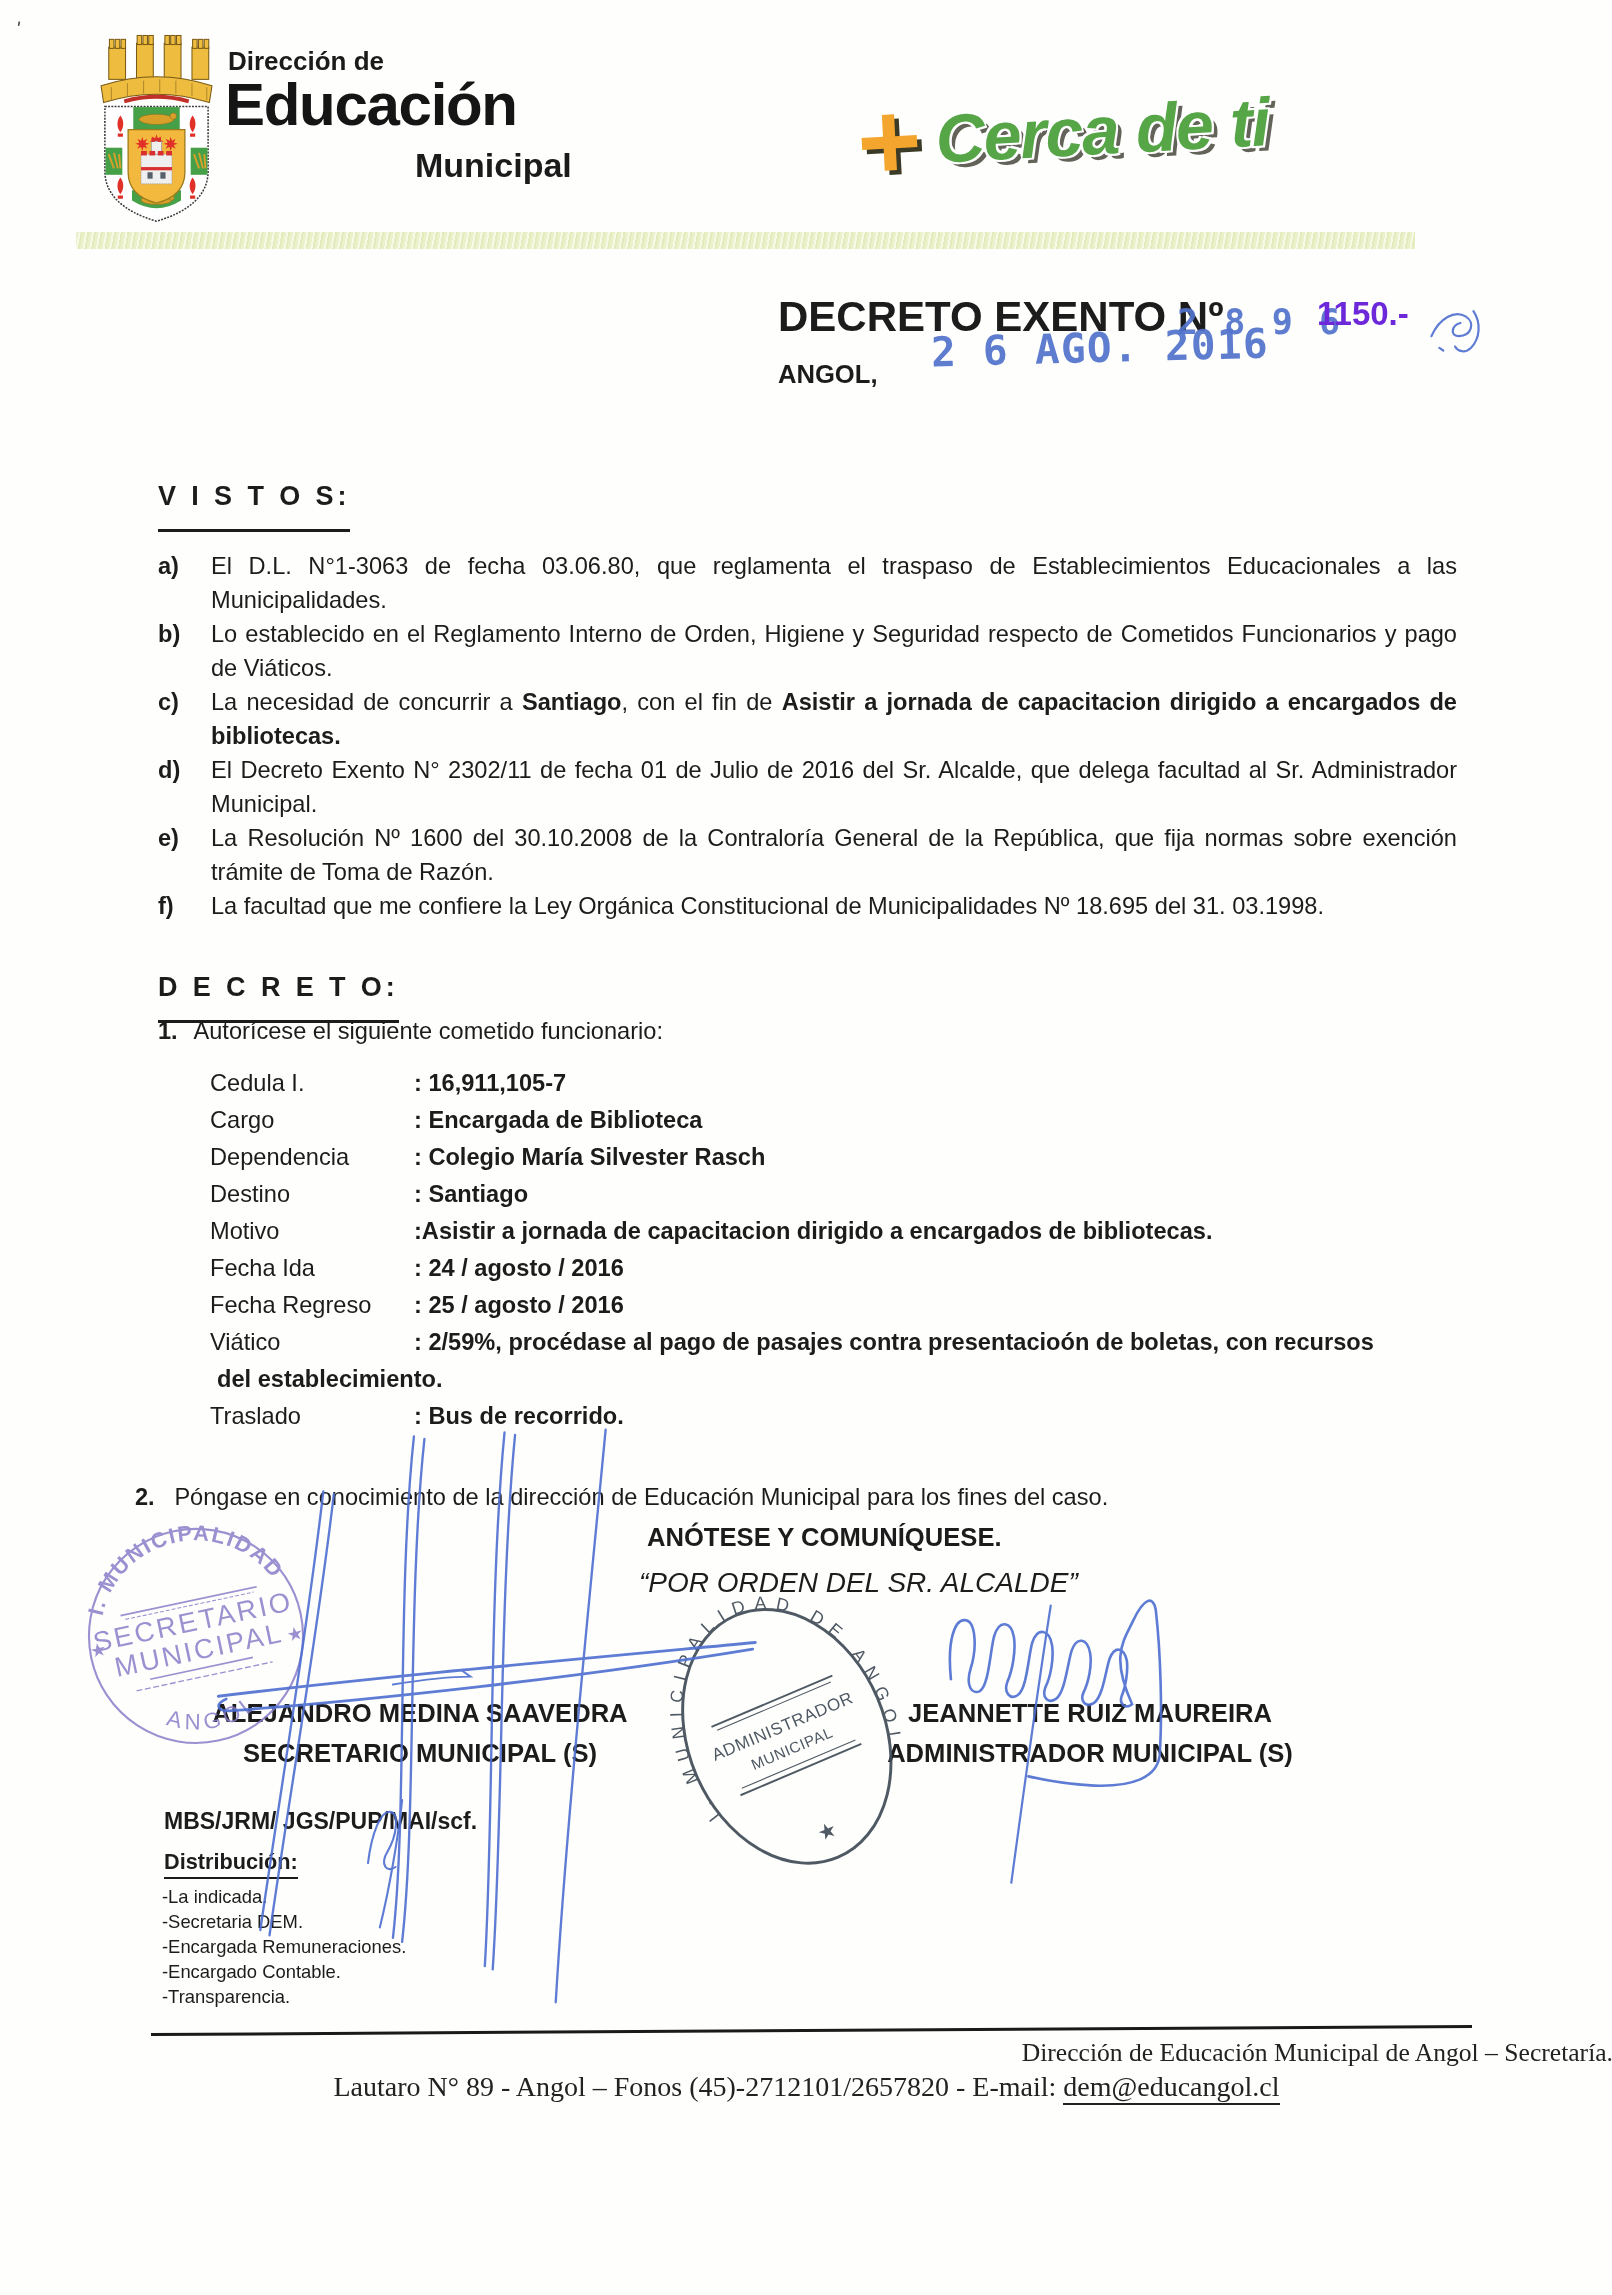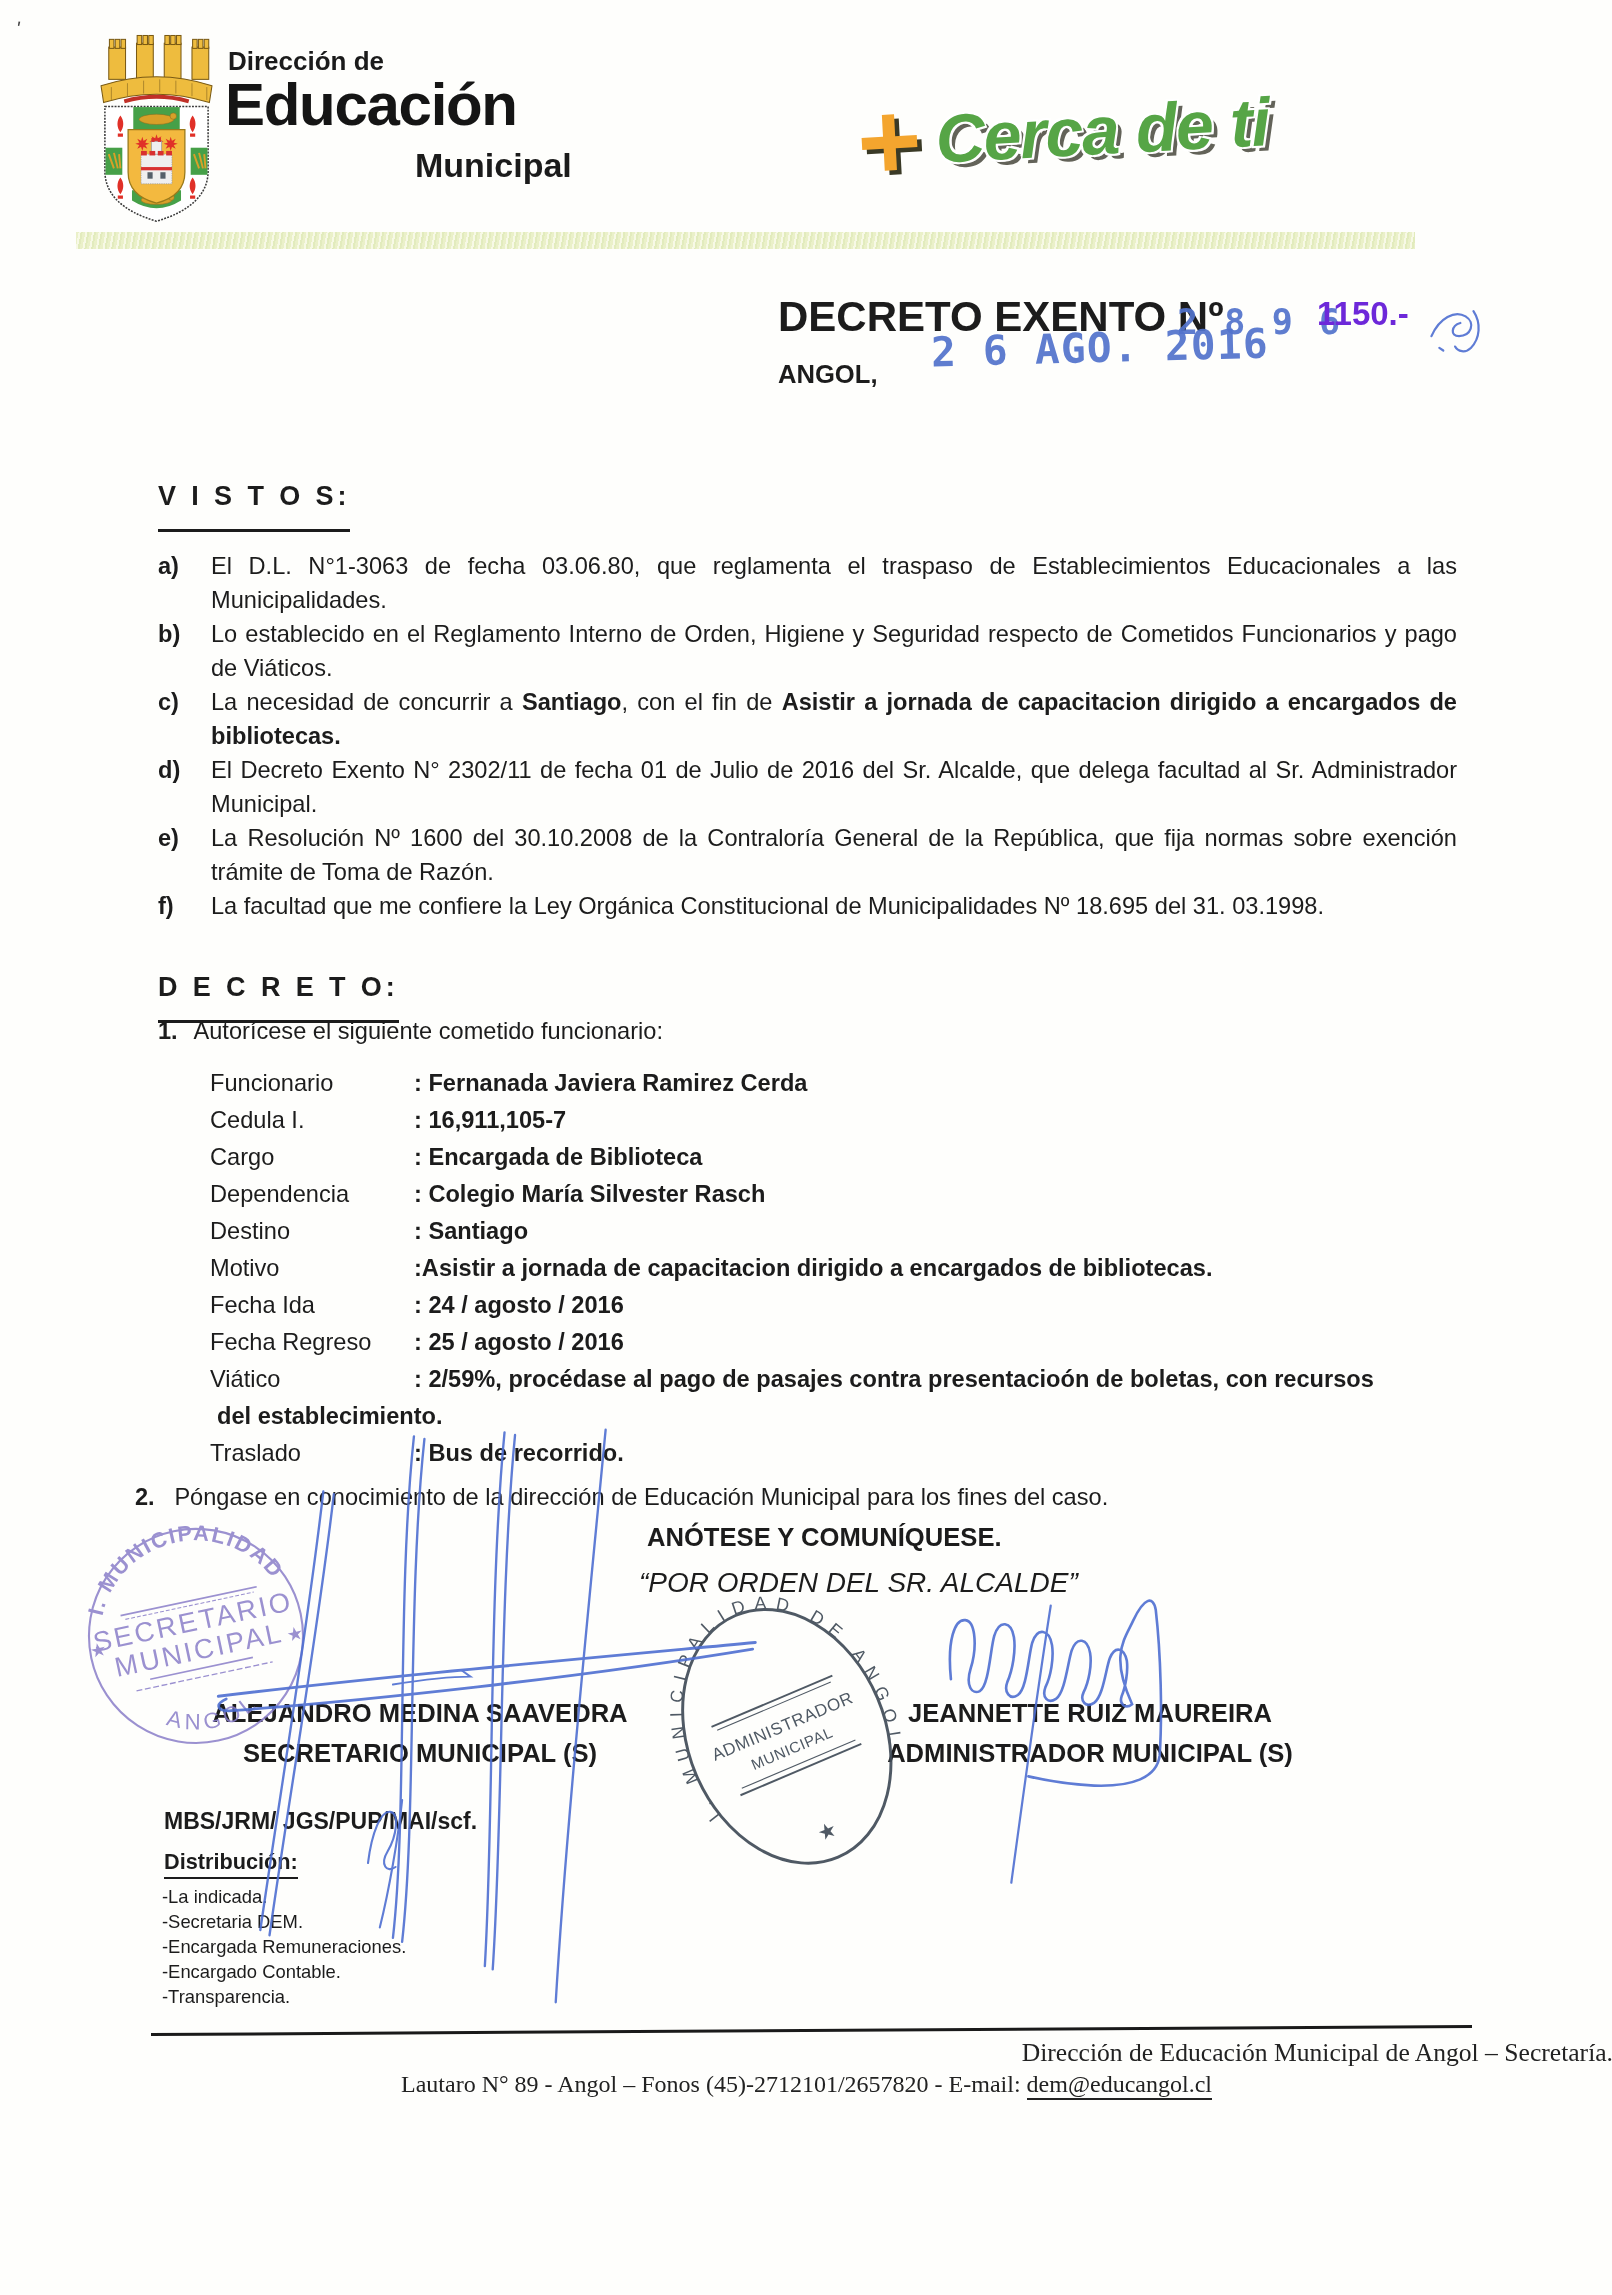--- a/index.html
+++ b/index.html
@@ -60,21 +60,21 @@
   
   .initials{left:164px;top:1808px;font-size:23px;font-weight:bold;}
   .dist-head{left:164px;top:1849px;font-size:21.7px;font-weight:bold;}
   .dist-head span{display:inline-block;border-bottom:2.6px solid #1c1c1c;padding-bottom:2px;}
   .dist-list{left:162px;top:1884px;font-size:18.4px;line-height:25px;}
   
   .footer-rule{left:151px;top:2029px;width:1321px;height:2.6px;background:#1a1a1a;transform:rotate(-0.35deg);}
   .footer1{left:0;top:2038px;width:1613px;text-align:right;
            font-family:"Liberation Serif",serif;font-size:25.6px;color:#222;}
   .footer2{left:0;top:2071px;width:1613px;text-align:center;
-           font-family:"Liberation Serif",serif;font-size:24px;color:#222;}
+           font-family:"Liberation Serif",serif;font-size:28px;color:#222;}
   .footer-email{border-bottom:2px solid #222;padding-bottom:1.3px;}
   
   .overlay{left:0;top:0;pointer-events:none;}
 </style>
 </head>
 <body>
 
 <div class="page">
 
   <span class="abs corner-mark">'</span>
@@ -200,24 +200,20 @@
     </div>
 
   <div class="abs sec-heading decreto-head"><span>D E C R E T O:</span></div>
 
   <div class="abs num-item item1">
     <span class="num-label">1.</span><span class="num-text">Autorícese  el siguiente cometido funcionario:</span>
   </div>
 
   <div class="abs details" id="detail-rows">
       <div class="d-row">
-        <span class="d-label">Funcionario</span>
-        <span class="d-value">: Fernanada Javiera Ramirez Cerda</span>
-      </div>
-      <div class="d-row">
         <span class="d-label">Cedula I.</span>
         <span class="d-value">: 16,911,105-7</span>
       </div>
       <div class="d-row">
         <span class="d-label">Cargo</span>
         <span class="d-value">: Encargada de Biblioteca</span>
       </div>
       <div class="d-row">
         <span class="d-label">Dependencia</span>
         <span class="d-value">: Colegio María Silvester Rasch</span>

